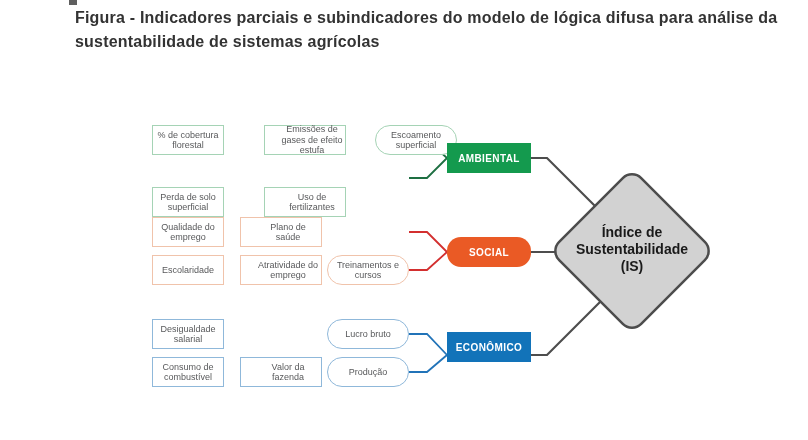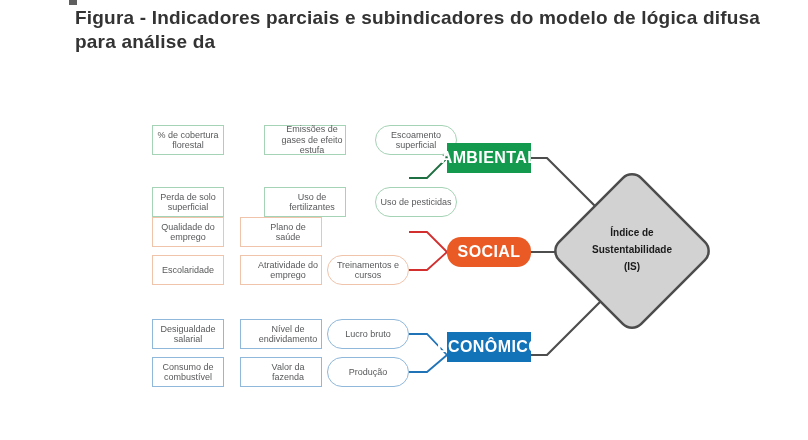--- a/index.html
+++ b/index.html
@@ -3,21 +3,21 @@
 <meta charset="utf-8">
 <style>
   html,body{margin:0;padding:0;background:#ffffff;}
   .stage{
     position:relative;width:808px;height:440px;background:#ffffff;overflow:hidden;
     font-family:"Liberation Sans", sans-serif;
   }
   .artifact{position:absolute;left:69px;top:0;width:8px;height:5px;background:#5f5f5f;}
   .title{
     position:absolute;left:75px;top:6px;width:710px;
-    font-size:19px;font-weight:bold;color:#333333;line-height:24px;letter-spacing:0.2px;
+    font-size:16px;font-weight:bold;color:#333333;line-height:24px;letter-spacing:0.2px;
   }
   .connectors{position:absolute;left:0;top:0;z-index:1;}
   .connectors polyline{fill:none;stroke-width:1.8px;}
   .connectors .grayline{stroke-width:2.2px;}
   .diamond{stroke:#4c4c4c;stroke-width:2.5px;}
   .group{
     position:absolute;left:152px;z-index:2;display:grid;
     grid-template-columns:72px 16px 82px 5px 82px;
     grid-template-rows:30px 8px 30px;
   }
@@ -27,39 +27,40 @@
     font-size:9px;line-height:10.5px;color:#58595b;padding:1px 2px;
   }
   .c1{grid-column:1;} .c2{grid-column:3;padding-left:16px;} .c3{grid-column:5;border-radius:15px;}
   .r1{grid-row:1;} .r2{grid-row:3;}
   .group-amb .ibox{border-color:#a5d3b5;}
   .group-soc .ibox{border-color:#f0c3ab;}
   .group-eco .ibox{border-color:#8fb8da;}
   .glabel{
     position:absolute;left:447px;width:84px;height:30px;box-sizing:border-box;z-index:2;
     display:flex;align-items:center;justify-content:center;
-    color:#ffffff;font-size:16px;font-weight:bold;letter-spacing:0.4px;text-align:center;
+    color:#ffffff;font-size:10px;font-weight:bold;letter-spacing:0.4px;text-align:center;
   }
   .label-amb{background:#149a4e;}
   .label-soc{background:#ea5a25;border-radius:14px;}
   .label-eco{background:#1273b9;}
   .diamond-text{
     position:absolute;left:557px;top:224px;width:150px;z-index:3;
-    text-align:center;font-size:10px;font-weight:bold;color:#1a1a1a;line-height:17px;
+    text-align:center;font-size:14px;font-weight:bold;color:#1a1a1a;line-height:17px;
   }
 </style>
 </head>
 <body>
 
 <div class="stage">
 
   <div class="artifact"></div>
 
   <div class="title">
     <div>Figura - Indicadores parciais e subindicadores do modelo de lógica difusa para análise da</div>
+    <div>sustentabilidade de sistemas agrícolas</div>
   </div>
 
   <svg class="connectors" width="808" height="440" viewBox="0 0 808 440" aria-hidden="true">
 
     <polyline points="409,140 427,140 447,158" stroke="#1e6f42"></polyline>
     <polyline points="409,178 427,178 447,158" stroke="#1e6f42"></polyline>
 
     <polyline points="409,232 427,232 447,252" stroke="#d32f2f"></polyline>
     <polyline points="409,270 427,270 447,252" stroke="#d32f2f"></polyline>
 
@@ -82,23 +83,20 @@
       </div>
     <div class="ibox c3 r1">
         <span>Escoamento superficial</span>
       </div>
     <div class="ibox c1 r2">
         <span>Perda de solo superficial</span>
       </div>
     <div class="ibox c2 r2">
         <span>Uso de fertilizantes</span>
       </div>
-    <div class="ibox c3 r2">
-        <span>Uso de pesticidas</span>
-      </div>
   </div>
 
   <div class="group group-soc" style="top:217px;">
     <div class="ibox c1 r1">
         <span>Qualidade do emprego</span>
       </div>
     <div class="ibox c2 r1">
         <span>Plano de saúde</span>
       </div>
     <div class="ibox c1 r2">
@@ -108,23 +106,20 @@
         <span>Atratividade do emprego</span>
       </div>
     <div class="ibox c3 r2">
         <span>Treinamentos e cursos</span>
       </div>
   </div>
 
   <div class="group group-eco" style="top:319px;">
     <div class="ibox c1 r1">
         <span>Desigualdade salarial</span>
-      </div>
-    <div class="ibox c2 r1">
-        <span>Nível de endividamento</span>
       </div>
     <div class="ibox c3 r1">
         <span>Lucro bruto</span>
       </div>
     <div class="ibox c1 r2">
         <span>Consumo de combustível</span>
       </div>
     <div class="ibox c2 r2">
         <span>Valor da fazenda</span>
       </div>

